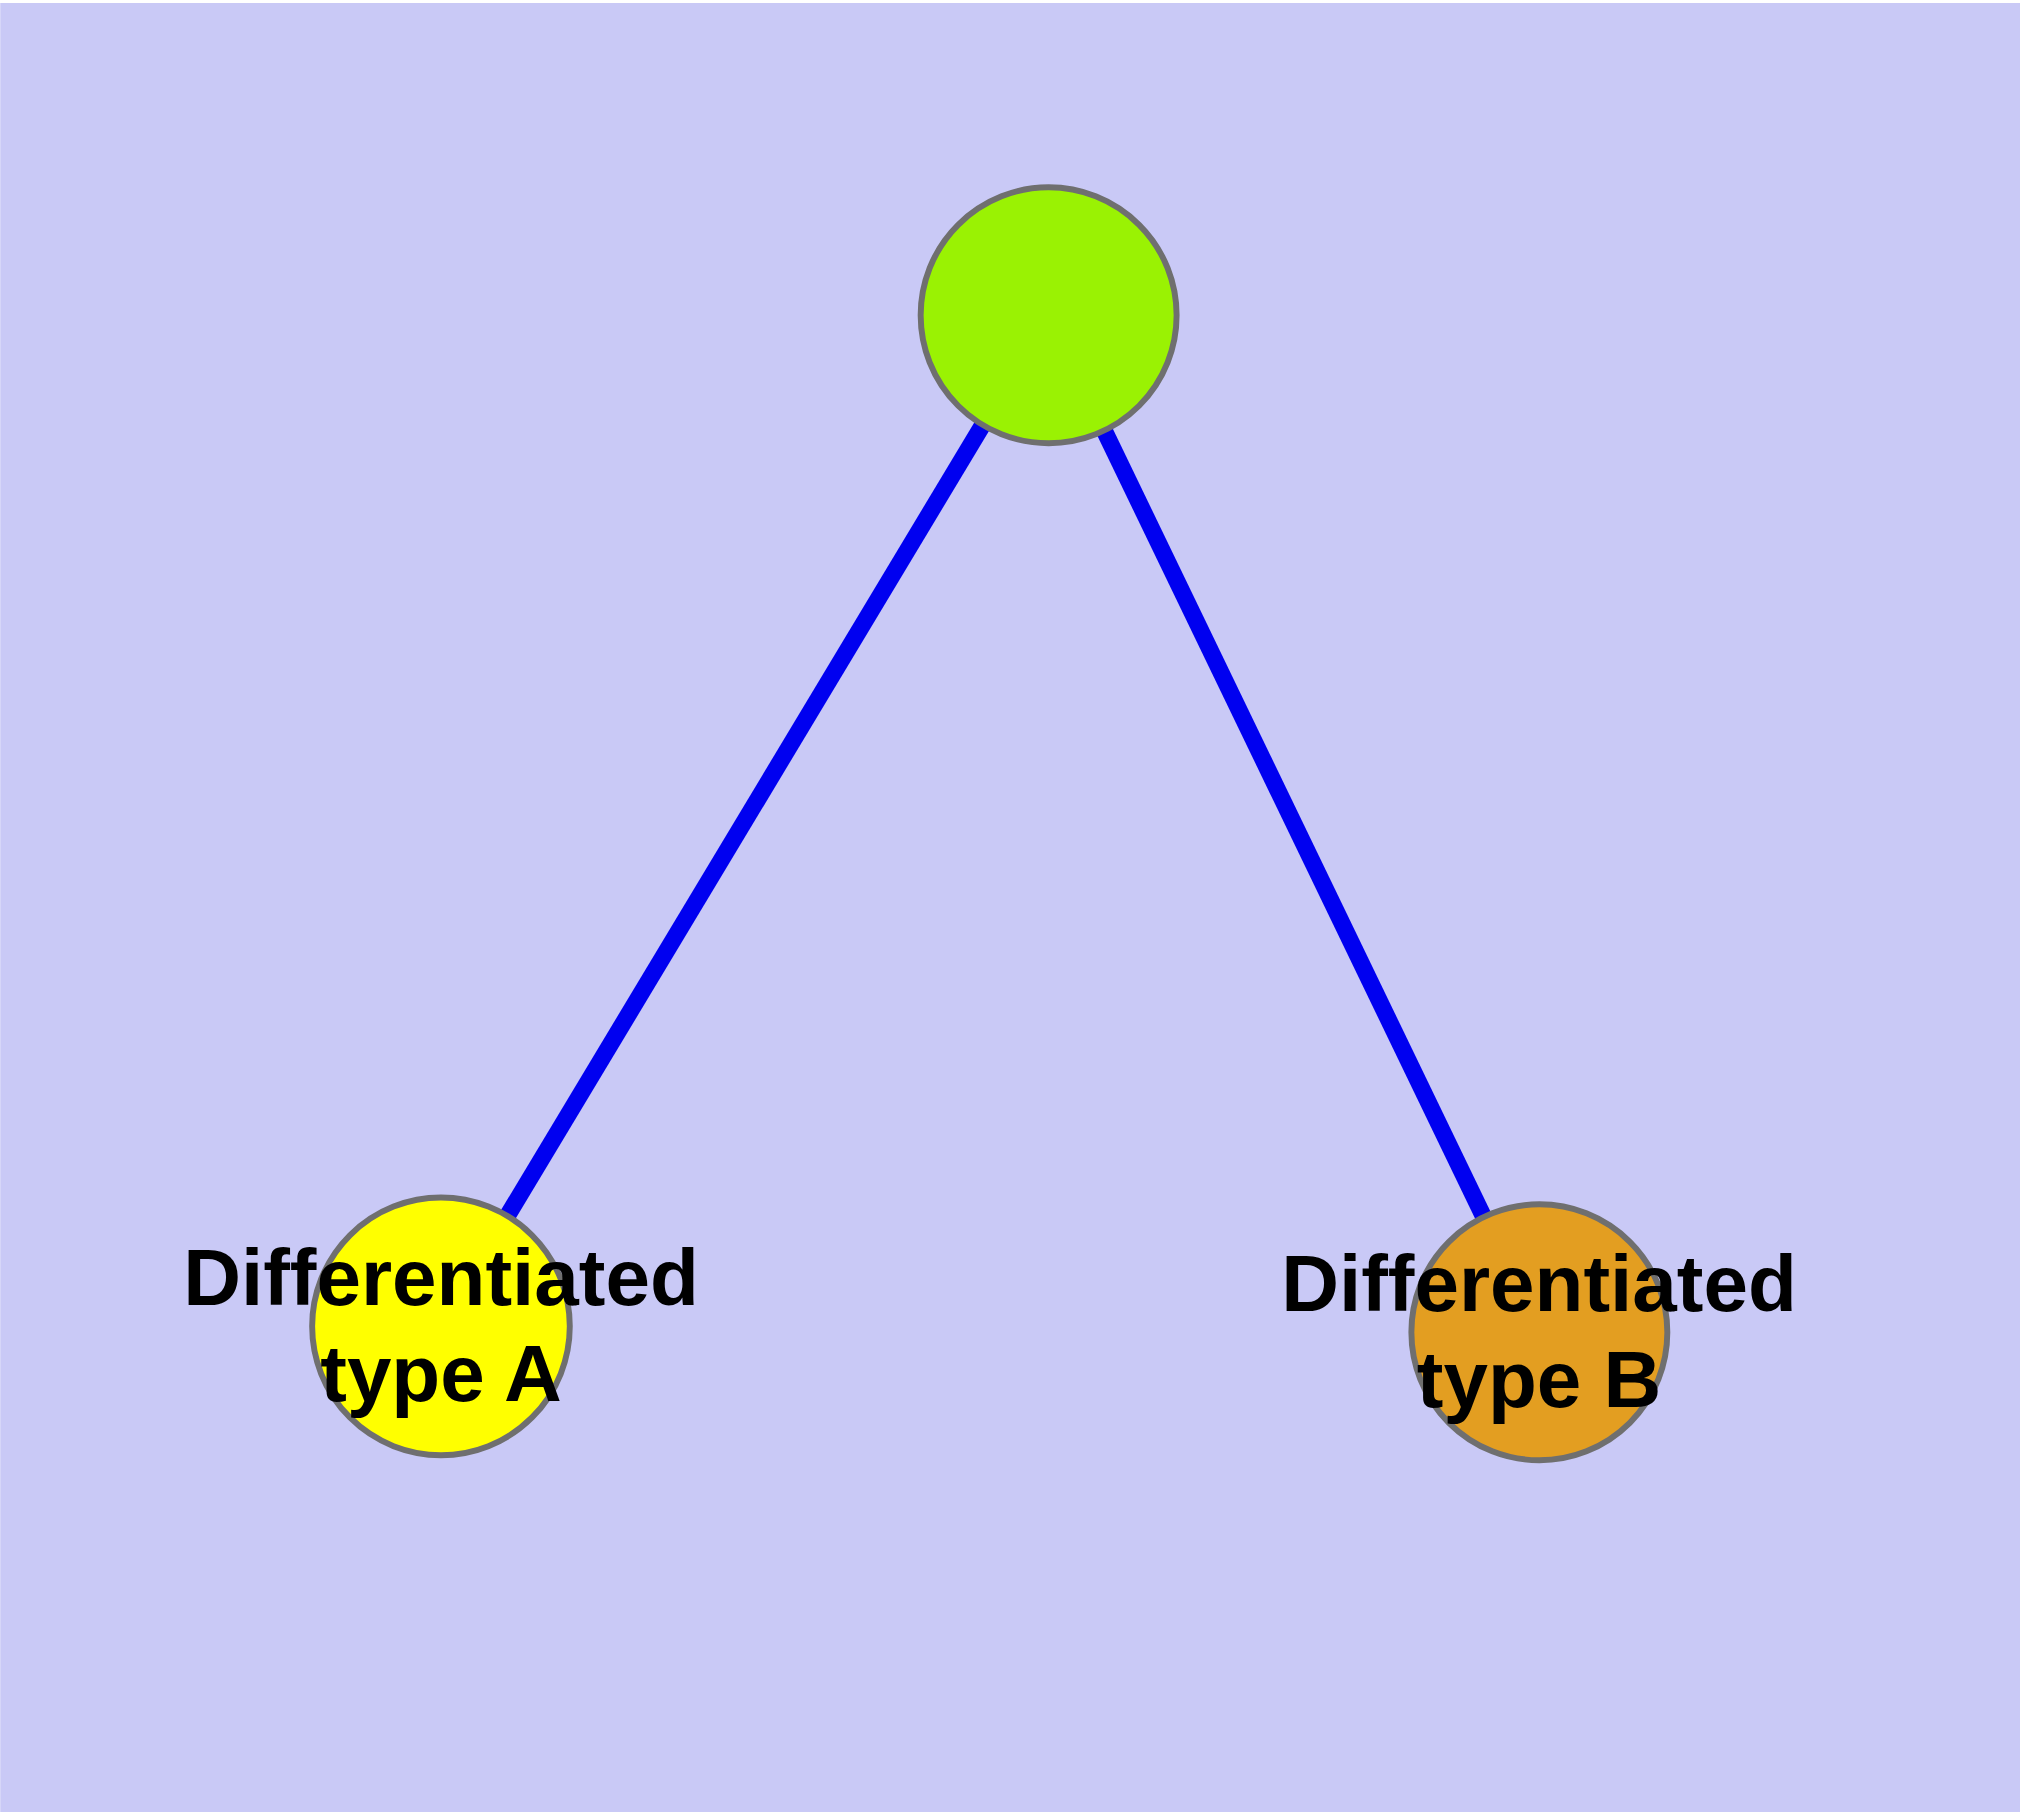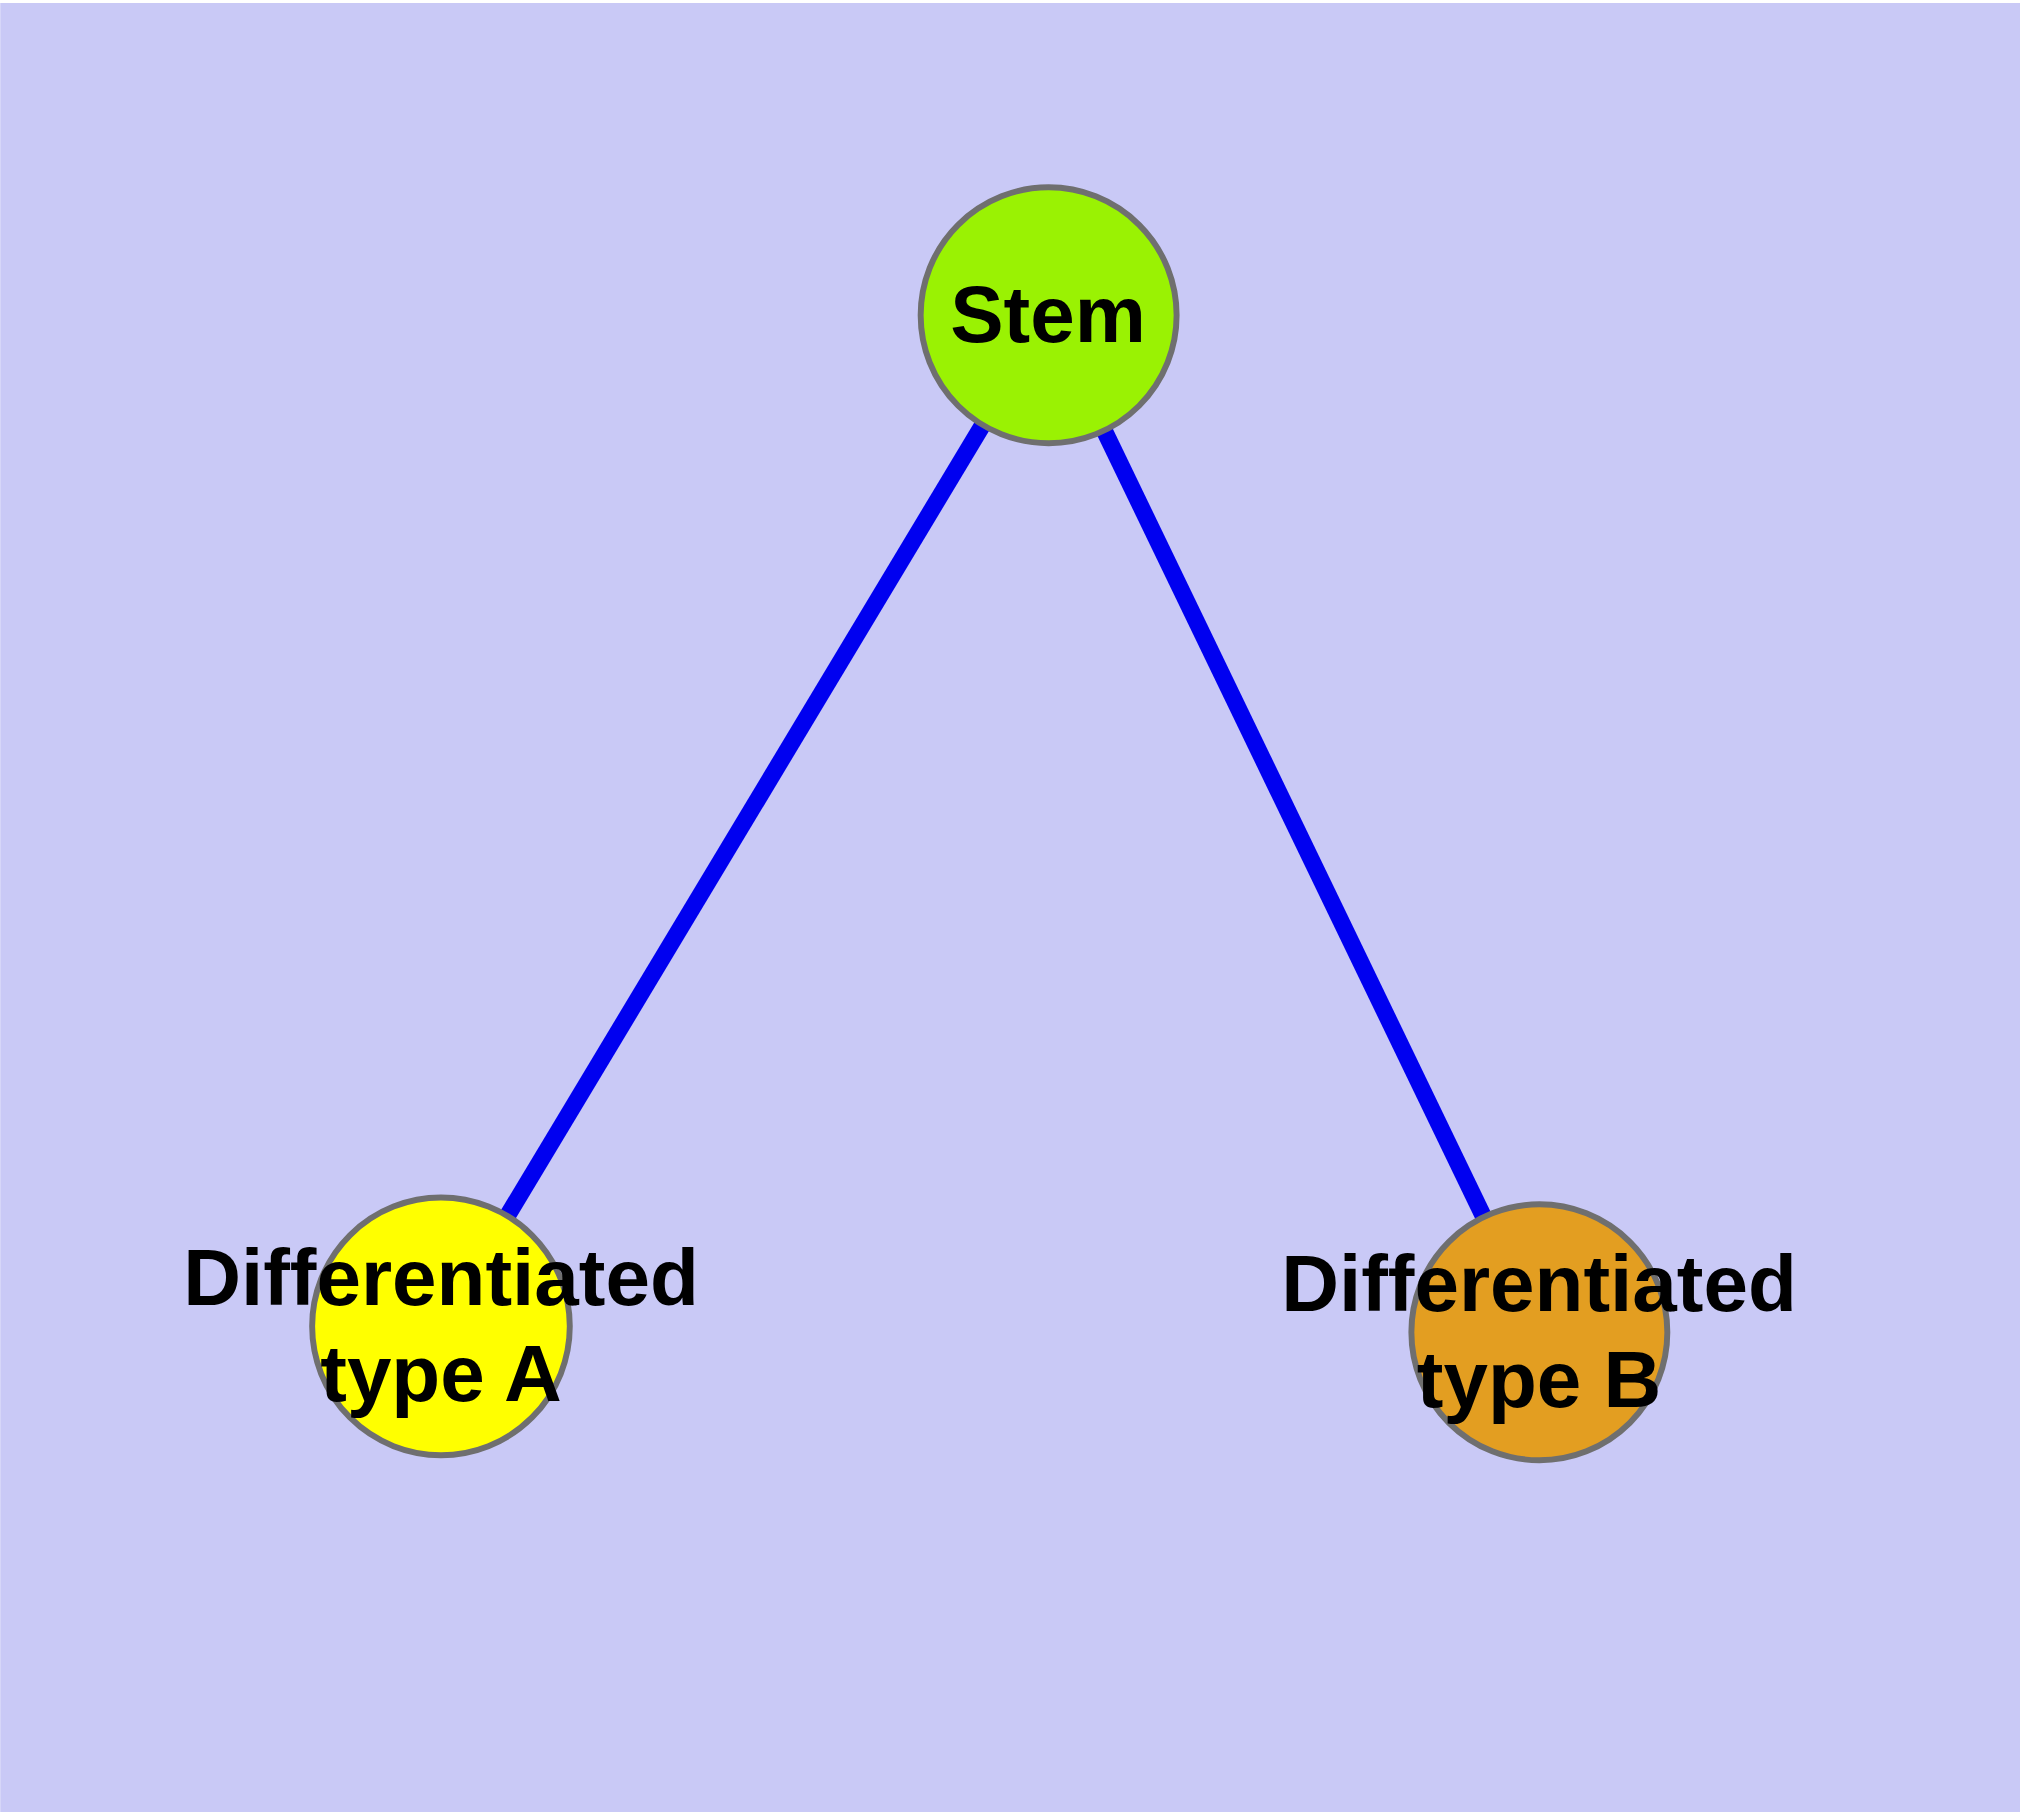--- a/index.html
+++ b/index.html
@@ -54,21 +54,20 @@
     <rect x="0" y="0" width="2384" height="2138" fill="#c9c9f6"></rect>
 
     <line stroke-linecap="butt" x1="1237" y1="372" x2="520" y2="1565" stroke="#0000f0" stroke-width="20"></line>
     <line stroke-linecap="butt" x1="1237" y1="372" x2="1816" y2="1572" stroke="#0000f0" stroke-width="20"></line>
 
     <circle cx="1237" cy="372" r="151" fill="#9af203" stroke="#6f6f6f" stroke-width="7"></circle>
     <circle cx="520" cy="1565" r="152" fill="#ffff00" stroke="#6f6f6f" stroke-width="7"></circle>
     <circle cx="1816" cy="1572" r="151" fill="#e39e21" stroke="#6f6f6f" stroke-width="7"></circle>
   </svg>
 
-  <div class="node-label" style="left: 1048px; top: 315px; color: rgb(0, 0, 0);">Stem</div>
 
   <div class="node-label" style="left: 441px; top: 1326px; color: rgb(0, 0, 0);">Differentiated
 type A</div>
 
   <div class="node-label" style="left: 1539px; top: 1332px; color: rgb(0, 0, 0);">Differentiated
 type B</div>
 
   <div class="margin-strip-top"></div>
 
 </div>

